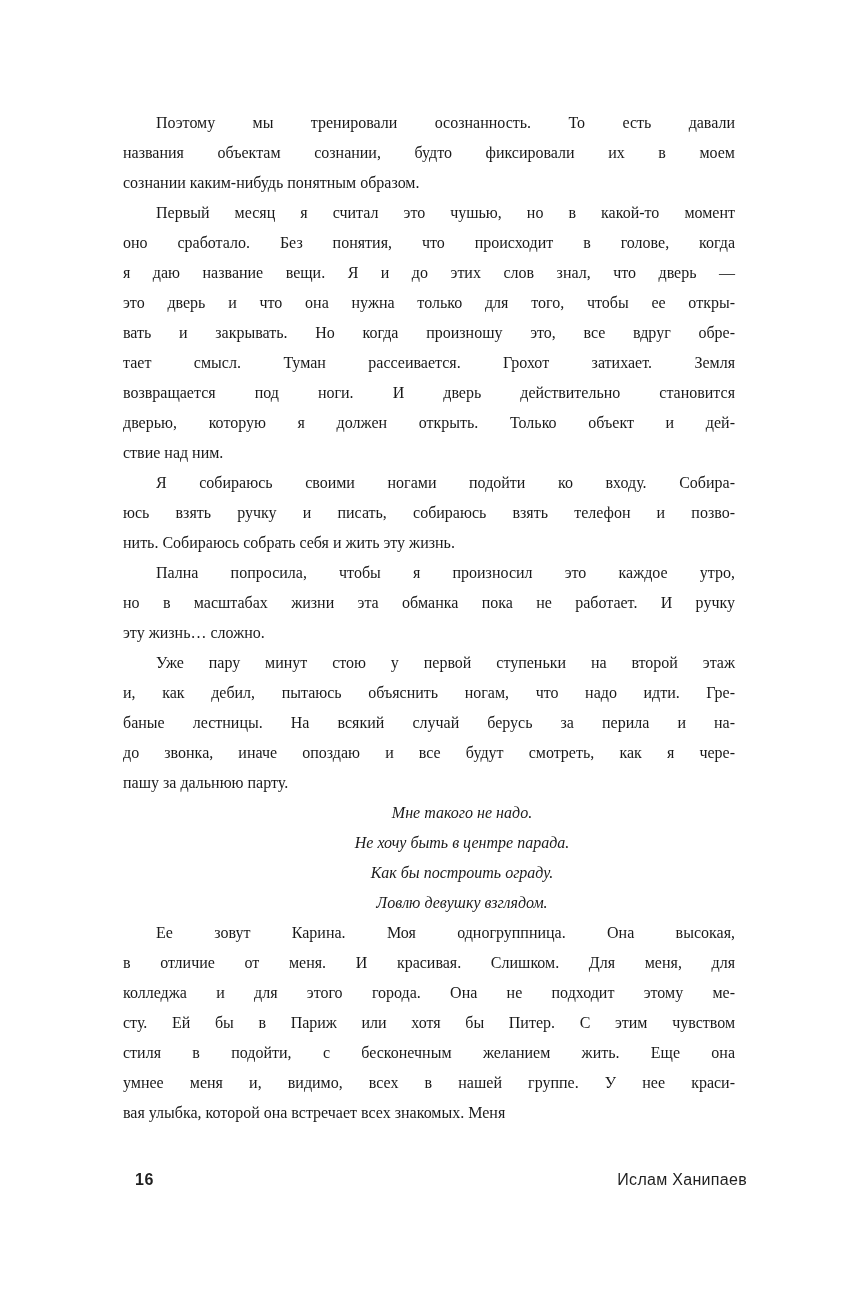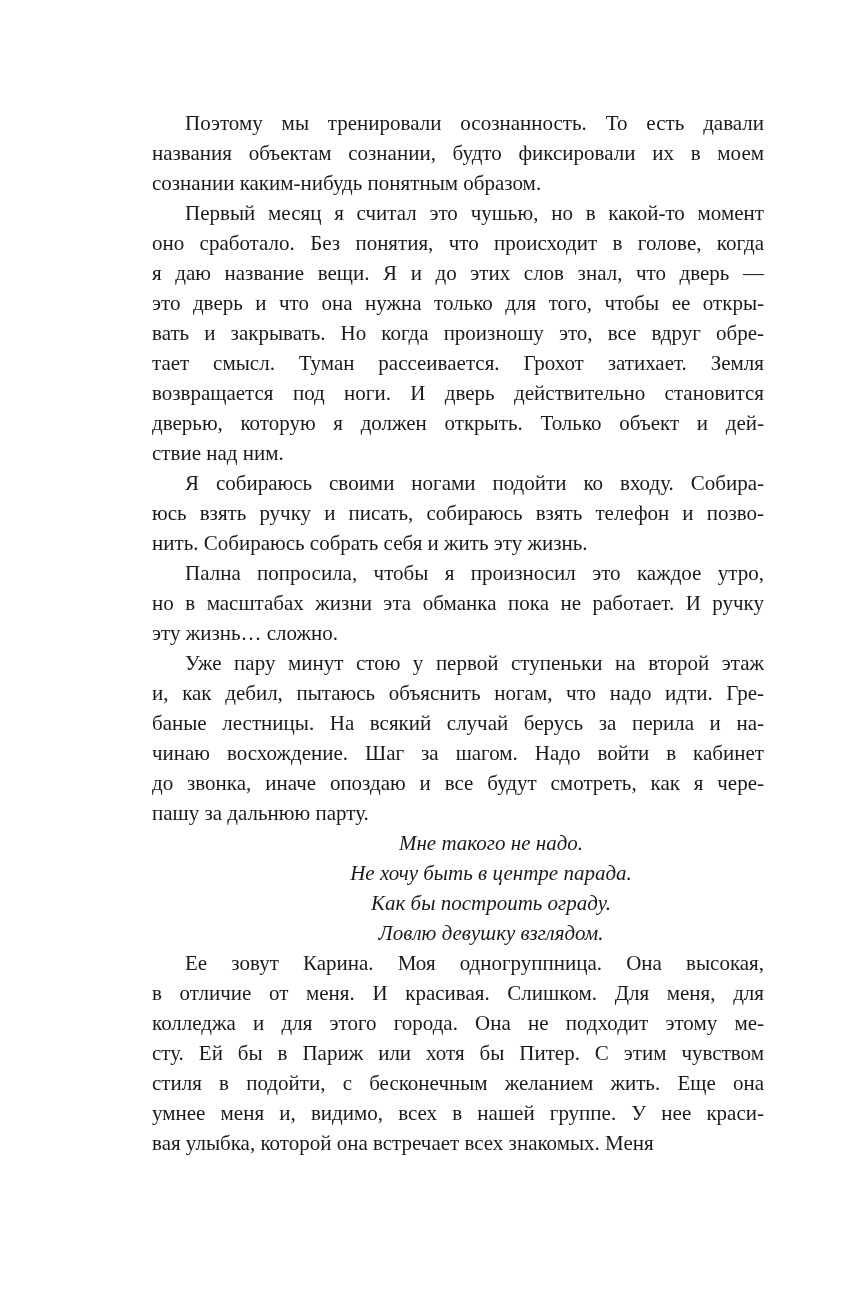--- a/index.html
+++ b/index.html
@@ -11,24 +11,24 @@
     position: relative;
     width: 862px;
     height: 1299px;
     background: #ffffff;
     overflow: hidden;
     font-family: "Liberation Serif", serif;
     color: #1a1a1a;
   }
   .text-area {
     position: absolute;
-    left: 152px;
+    left: 123px;
     top: 108px;
     width: 612px;
-    font-size: 21px;
+    font-size: 16px;
     line-height: 30px;
   }
   .para { margin: 0; }
   .para .line {
     text-align: justify;
     text-align-last: justify;
     white-space: normal;
   }
   .para .line.last {
     text-align-last: left;
@@ -92,35 +92,38 @@
       </div>
       <div class="para">
         <div class="line first">Пална попросила, чтобы я произносил это каждое утро,</div>
         <div class="line">но в масштабах жизни эта обманка пока не работает. И ручку</div>
         <div class="line last">эту жизнь… сложно.</div>
       </div>
       <div class="para">
         <div class="line first">Уже пару минут стою у первой ступеньки на второй этаж</div>
         <div class="line">и, как дебил, пытаюсь объяснить ногам, что надо идти. Гре-</div>
         <div class="line">баные лестницы. На всякий случай берусь за перила и на-</div>
-        <div class="line">чинаю восхождение. Шаг за шагом. Надо войти в кабинет</div>
         <div class="line">до звонка, иначе опоздаю и все будут смотреть, как я чере-</div>
         <div class="line last">пашу за дальнюю парту.</div>
       </div>
       <div class="verse">
         <div class="line">Мне такого не надо.</div>
         <div class="line">Не хочу быть в центре парада.</div>
         <div class="line">Как бы построить ограду.</div>
         <div class="line last">Ловлю девушку взглядом.</div>
       </div>
       <div class="para">
         <div class="line first">Ее зовут Карина. Моя одногруппница. Она высокая,</div>
         <div class="line">в отличие от меня. И красивая. Слишком. Для меня, для</div>
         <div class="line">колледжа и для этого города. Она не подходит этому ме-</div>
         <div class="line">сту. Ей бы в Париж или хотя бы Питер. С этим чувством</div>
         <div class="line">стиля в подойти, с бесконечным желанием жить. Еще она</div>
         <div class="line">умнее меня и, видимо, всех в нашей группе. У нее краси-</div>
         <div class="line last">вая улыбка, которой она встречает всех знакомых. Меня</div>
       </div>
     </div>
 
+  <div class="footer">
+    <span class="page-number">16</span>
+    <span class="author">Ислам Ханипаев</span>
+  </div>
 
 </div>
 
 </body></html>

